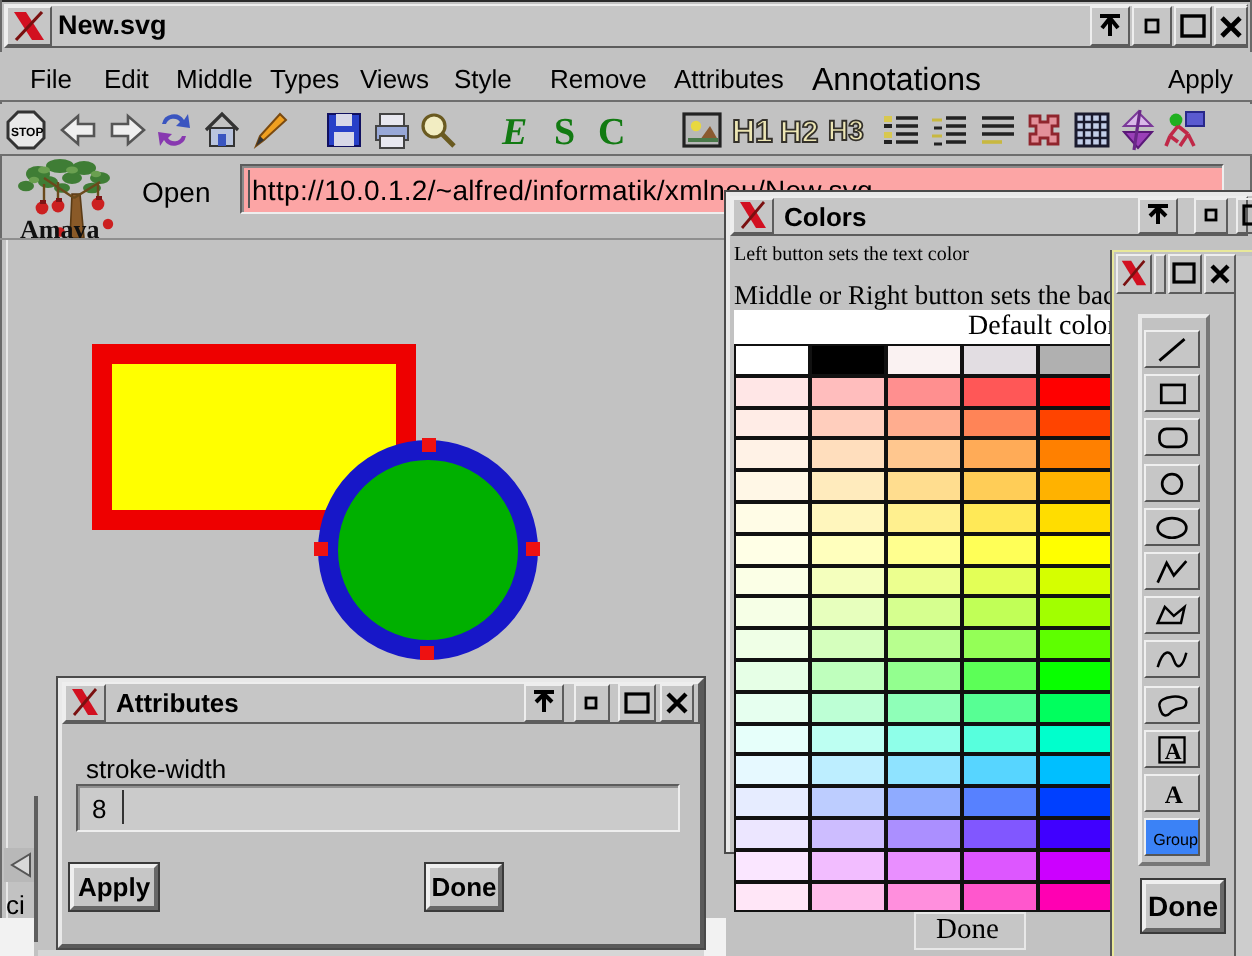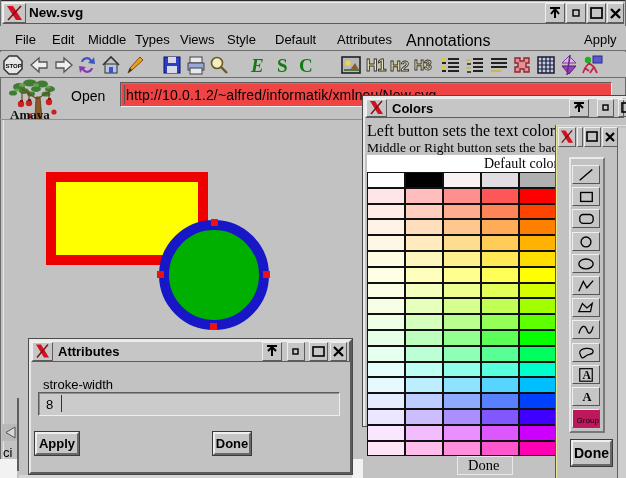--- a/index.html
+++ b/index.html
@@ -40,21 +40,21 @@
       <path d="M3,5 L12,14 M12,5 L3,14" stroke="#000" stroke-width="2.4"></path>
     </svg></div>
 
 <div class="abs" style="left:0;top:26px;width:626px;height:25px;background:#c2c2c2;border-bottom:1px solid #6e6e6e;"></div>
 <div class="abs" style="top:32px;left:15px;font-size:13px;">File</div>
 <div class="abs" style="top:32px;left:52px;font-size:13px;">Edit</div>
 <div class="abs" style="top:32px;left:88px;font-size:13px;">Middle</div>
 <div class="abs" style="top:32px;left:135px;font-size:13px;">Types</div>
 <div class="abs" style="top:32px;left:180px;font-size:13px;">Views</div>
 <div class="abs" style="top:32px;left:227px;font-size:13px;">Style</div>
-<div class="abs" style="top:32px;left:275px;font-size:13px;">Default</div>
+<div class="abs" style="top:32px;left:275px;font-size:13px;">Remove</div>
 <div class="abs" style="top:32px;left:337px;font-size:13px;">Attributes</div>
 <div class="abs" style="top:32px;left:406px;font-size:16px;">Annotations</div>
 <div class="abs" style="top:32px;left:584px;font-size:13px;">Apply</div>
 
 <div class="abs" style="left:0;top:52px;width:626px;height:26px;background:#c2c2c2;border-bottom:1px solid #6e6e6e;" id="toolbar">
     <div style="position:absolute;left:2px;top:2px;width:24px;height:22px;"><svg width="22" height="22">
         <polygon points="7,2 15,2 20,7 20,15 15,20 7,20 2,15 2,7" fill="#e8e8e8" stroke="#333" stroke-width="1.5"></polygon>
         <text x="3.5" y="14" font-size="6" font-weight="bold" fill="#000">STOP</text>
       </svg></div>
     <div style="position:absolute;left:28px;top:2px;width:24px;height:22px;"><svg width="22" height="22">
@@ -197,21 +197,21 @@
         <circle cx="48" cy="33" r="2.6"></circle>
         <circle cx="24" cy="37" r="2.4"></circle>
   </g>
   <g fill="#7d1515">
     <path d="M14,21 h3 v2 h-3 z M22,20 h3 v2 h-3 z M42,19 h3 v2 h-3 z"></path>
   </g>
   <text x="4" y="40" font-family="Liberation Serif, serif" font-size="13" fill="#111">Amaya</text>
 </svg>
 </div>
 <div class="abs" style="left:71px;top:88px;font-size:14px;">Open</div>
-<div class="abs bevel-in" style="left:120px;top:82px;width:492px;height:25px;background:#ef4444;box-shadow:inset 1px 1px 0 #8a8a8a;">
+<div class="abs bevel-in" style="left:120px;top:82px;width:492px;height:25px;background:#fca5a5;box-shadow:inset 1px 1px 0 #8a8a8a;">
   <div class="abs" style="left:5px;top:4px;font-size:14px;letter-spacing:0.15px;color:#000;white-space:nowrap;">http://10.0.1.2/~alfred/informatik/xmlneu/New.svg</div>
   <div class="abs" style="left:3px;top:2px;width:1px;height:19px;background:#555;"></div>
 </div>
 
 <div class="abs" style="left:0px;top:119px;width:626px;height:1px;background:#8f8f8f;"></div>
 <div class="abs" style="left:3px;top:120px;width:620px;height:347px;background:#c2c2c2;border-left:1px solid #e8e8e8;"></div>
 
 <div class="abs" style="left:46px;top:172px;width:162px;height:93px;background:#ffff00;border:10px solid #ee0000;"></div>
 
 <div class="abs" style="left:159px;top:220px;width:110px;height:110px;border-radius:50%;background:#00b000;border:10px solid #1717c8;"></div>
@@ -244,21 +244,21 @@
   <div class="abs bevel-out" style="left:204px;top:1px;width:20px;height:18px;"><svg width="18" height="16">
         <path d="M4,3 h10 M9,4 v8 M9,4 l-4,4 M9,4 l4,4" stroke="#000" stroke-width="2" fill="none"></path>
       </svg></div>
   <div class="abs bevel-out" style="left:232px;top:1px;width:17px;height:18px;"><svg width="15" height="16">
         <rect x="5" y="5" width="5" height="5" fill="none" stroke="#000" stroke-width="1.4"></rect>
       </svg></div>
   <div class="abs bevel-out" style="left:253px;top:1px;width:10px;height:18px;"><svg width="8" height="16">
         <rect x="3" y="3" width="12" height="9" fill="none" stroke="#000" stroke-width="1.6"></rect>
       </svg></div>
 
-  <div class="abs serif" style="left:2px;top:24px;font-size:16px;white-space:nowrap;">Left button sets the text color</div>
+  <div class="abs serif" style="left:2px;top:24px;font-size:10px;white-space:nowrap;">Left button sets the text color</div>
   <div class="abs serif" style="left:2px;top:42px;font-size:13.5px;white-space:nowrap;">Middle or Right button sets the background color</div>
 
   <div class="abs" style="left:2px;top:57px;width:261px;height:17px;background:#ffffff;"></div>
   <div class="abs serif" style="left:119px;top:58px;font-size:14px;white-space:nowrap;">Default colors</div>
 
   <div class="abs" id="colorgrid" style="left:2px;top:74px;">
       <div style="position:absolute;left:0px;top:0.0px;width:38px;height:15.8px;background:#ffffff;border:1px solid #111;"></div>
       <div style="position:absolute;left:38px;top:0.0px;width:38px;height:15.8px;background:#000000;border:1px solid #111;"></div>
       <div style="position:absolute;left:76px;top:0.0px;width:38px;height:15.8px;background:#faf2f2;border:1px solid #111;"></div>
       <div style="position:absolute;left:114px;top:0.0px;width:38px;height:15.8px;background:#e2dde2;border:1px solid #111;"></div>
@@ -452,21 +452,21 @@
       <div style="position:absolute;left:1px;top:183.6px;width:28px;height:19px;background:#c6c6c6;border-top:1px solid #efefef;border-left:1px solid #efefef;border-right:1px solid #555;border-bottom:1px solid #555;"><svg width="26" height="17" viewBox="0 0 22 19">
           <path d="M4,10 C3,4 19,3 19,8 C19,13 13,10 10,14 C7,17 5,15 4,10 Z" fill="none" stroke="#000" stroke-width="1.4"></path>
         </svg></div>
       <div style="position:absolute;left:1px;top:205.8px;width:28px;height:19px;background:#c6c6c6;border-top:1px solid #efefef;border-left:1px solid #efefef;border-right:1px solid #555;border-bottom:1px solid #555;"><svg width="26" height="17" viewBox="0 0 22 19">
           <rect x="4" y="3" width="14" height="14" fill="none" stroke="#000" stroke-width="1.3"></rect>
           <text x="7" y="15" font-family="Liberation Serif, serif" font-size="13" font-weight="bold" fill="#000">A</text>
         </svg></div>
       <div style="position:absolute;left:1px;top:228.0px;width:28px;height:19px;background:#c6c6c6;border-top:1px solid #efefef;border-left:1px solid #efefef;border-right:1px solid #555;border-bottom:1px solid #555;"><svg width="26" height="17" viewBox="0 0 22 19">
           <text x="7" y="15" font-family="Liberation Serif, serif" font-size="14" font-weight="bold" fill="#000">A</text>
         </svg></div>
-      <div style="position:absolute;left:1px;top:250.2px;width:28px;height:19px;background:#be185d;border-top:1px solid #efefef;border-left:1px solid #efefef;border-right:1px solid #555;border-bottom:1px solid #555;"><svg width="26" height="17" viewBox="0 0 22 19">
+      <div style="position:absolute;left:1px;top:250.2px;width:28px;height:19px;background:#3b82f6;border-top:1px solid #efefef;border-left:1px solid #efefef;border-right:1px solid #555;border-bottom:1px solid #555;"><svg width="26" height="17" viewBox="0 0 22 19">
           <text x="0.5" y="14" font-family="Liberation Sans, sans-serif" font-size="9" fill="#000">Group</text>
         </svg></div>
     </div>
 
   <div class="abs btn3d" style="left:14px;top:314px;width:41px;height:26px;">
       <div style="text-align:center;font-size:14px;font-weight:bold;margin-top:3px;">Done</div>
     </div>
 </div>
 
 </body></html>

